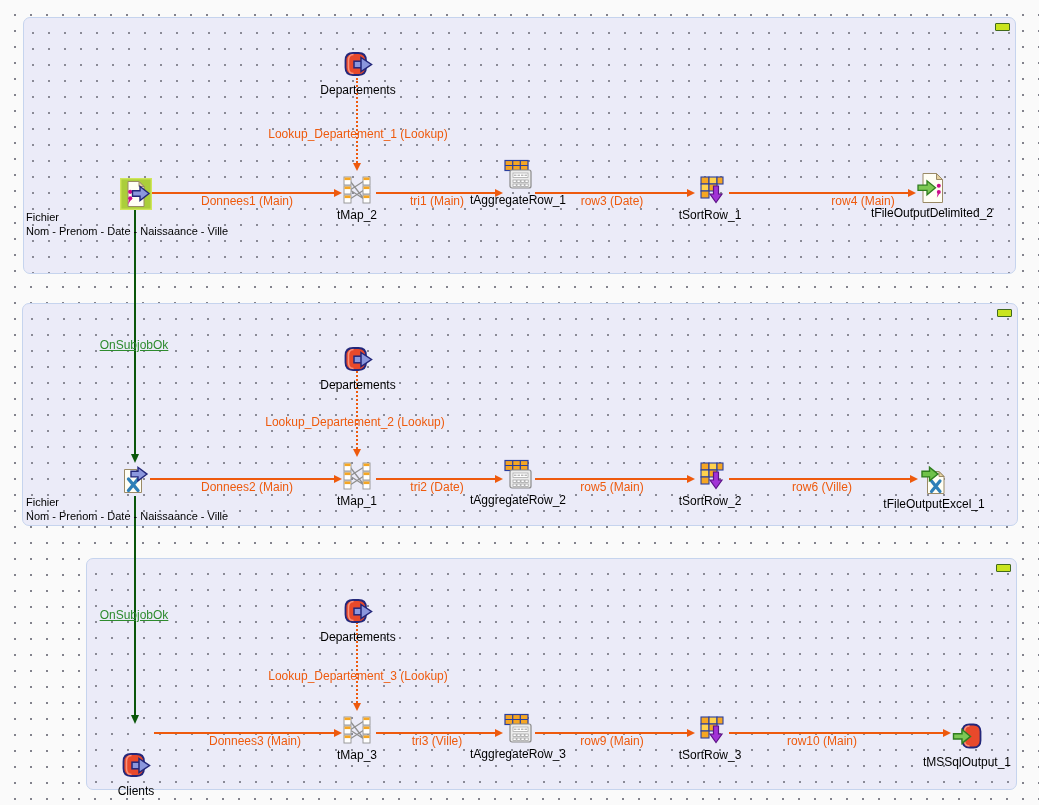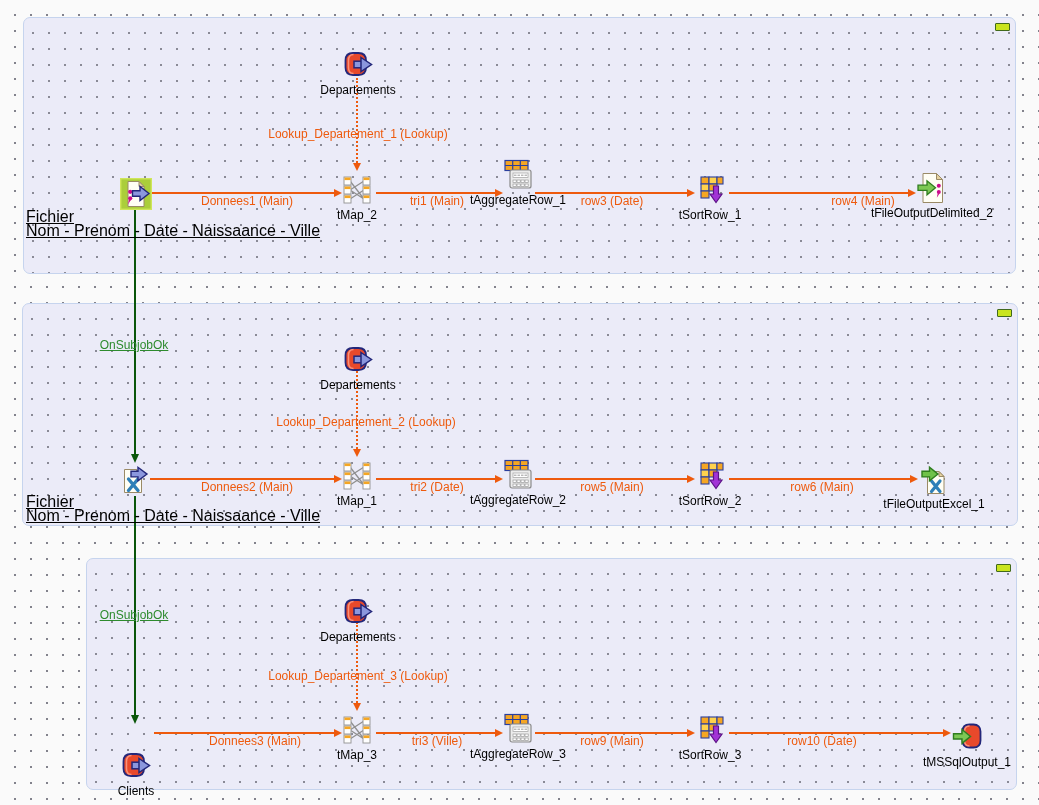--- a/index.html
+++ b/index.html
@@ -30,21 +30,21 @@
   .arr-d-g{position:absolute;z-index:1;width:0;height:0;
     border-left:4px solid transparent;border-right:4px solid transparent;border-top:9px solid #0a560a;}
   .node{position:absolute;z-index:2;width:32px;height:32px;}
   .node svg{width:32px;height:32px;display:block;}
   .nlabel{position:absolute;z-index:3;top:34px;left:50%;transform:translateX(-50%);
     white-space:nowrap;font-size:12px;color:#000;}
   .clabel{position:absolute;z-index:3;transform:translateX(-50%);
     white-space:nowrap;font-size:12px;color:#ee5a0d;}
   .glabel{position:absolute;z-index:3;transform:translateX(-50%);
     white-space:nowrap;font-size:12px;color:#2e8b2e;text-decoration:underline;}
-  .srclabel{position:absolute;z-index:3;font-size:16px;color:#000;line-height:14px;white-space:nowrap;text-decoration:underline;}
+  .srclabel{position:absolute;z-index:3;font-size:11px;color:#000;line-height:14px;white-space:nowrap;}
 </style>
 </head>
 <body>
 
 <svg width="0" height="0" style="position:absolute" aria-hidden="true">
   <defs>
     <symbol id="sym-db-red" viewBox="0 0 32 32">
       <path d="M11 4 C6 4 3.5 6.8 3.5 11.5 v7 C3.5 23.2 6 26 11 26 h5.5 C21.5 26 24 23.2 24 18.5 v-7 C24 6.8 21.5 4 16.5 4 Z" fill="#e8492b" stroke="#23277a" stroke-width="1.8"></path>
       <path d="M11.5 5.5 c-3 0-5 2-5 6 v7 c0 4 2 6 5 6" fill="none" stroke="#f9917a" stroke-width="1.5"></path>
       <rect x="12" y="12.2" width="8" height="6.6" fill="#8b97dd" stroke="#23277a" stroke-width="1.5"></rect>
@@ -220,37 +220,37 @@
 
   <div class="node" style="left:916px;top:172px">
     <svg>
         <use href="#sym-file-out-delim"></use>
       </svg>
     <div class="nlabel">tFileOutputDelimited_2</div>
   </div>
 
   <div class="vdot" style="left:356px;top:368px;height:81px"></div>
   <div class="arr-d-o" style="left:353px;top:449px"></div>
-  <div class="clabel" style="left:366px;top:415px">Lookup_Departement_2 (Lookup)</div>
+  <div class="clabel" style="left:355px;top:415px">Lookup_Departement_2 (Lookup)</div>
 
   <div class="hline" style="left:150px;top:478px;width:184px"></div>
   <div class="arr-r" style="left:334px;top:475px"></div>
   <div class="clabel" style="left:247px;top:480px">Donnees2 (Main)</div>
 
   <div class="hline" style="left:376px;top:478px;width:119px"></div>
   <div class="arr-r" style="left:495px;top:475px"></div>
   <div class="clabel" style="left:437px;top:480px">tri2 (Date)</div>
 
   <div class="hline" style="left:535px;top:478px;width:152px"></div>
   <div class="arr-r" style="left:687px;top:475px"></div>
   <div class="clabel" style="left:612px;top:480px">row5 (Main)</div>
 
   <div class="hline" style="left:729px;top:478px;width:181px"></div>
   <div class="arr-r" style="left:910px;top:475px"></div>
-  <div class="clabel" style="left:822px;top:480px">row6 (Main)</div>
+  <div class="clabel" style="left:822px;top:480px">row6 (Ville)</div>
 
   <div class="node" style="left:342px;top:344px">
     <svg>
         <use href="#sym-db-red"></use>
       </svg>
     <div class="nlabel">Departements</div>
   </div>
 
   <div class="node" style="left:119px;top:462px">
     <svg>
@@ -301,21 +301,21 @@
   <div class="hline" style="left:376px;top:732px;width:119px"></div>
   <div class="arr-r" style="left:495px;top:729px"></div>
   <div class="clabel" style="left:437px;top:734px">tri3 (Ville)</div>
 
   <div class="hline" style="left:535px;top:732px;width:152px"></div>
   <div class="arr-r" style="left:687px;top:729px"></div>
   <div class="clabel" style="left:612px;top:734px">row9 (Main)</div>
 
   <div class="hline" style="left:729px;top:732px;width:214px"></div>
   <div class="arr-r" style="left:943px;top:729px"></div>
-  <div class="clabel" style="left:822px;top:734px">row10 (Date)</div>
+  <div class="clabel" style="left:822px;top:734px">row10 (Main)</div>
 
   <div class="node" style="left:342px;top:596px">
     <svg>
         <use href="#sym-db-red"></use>
       </svg>
     <div class="nlabel">Departements</div>
   </div>
 
   <div class="node" style="left:120px;top:750px">
     <svg>

